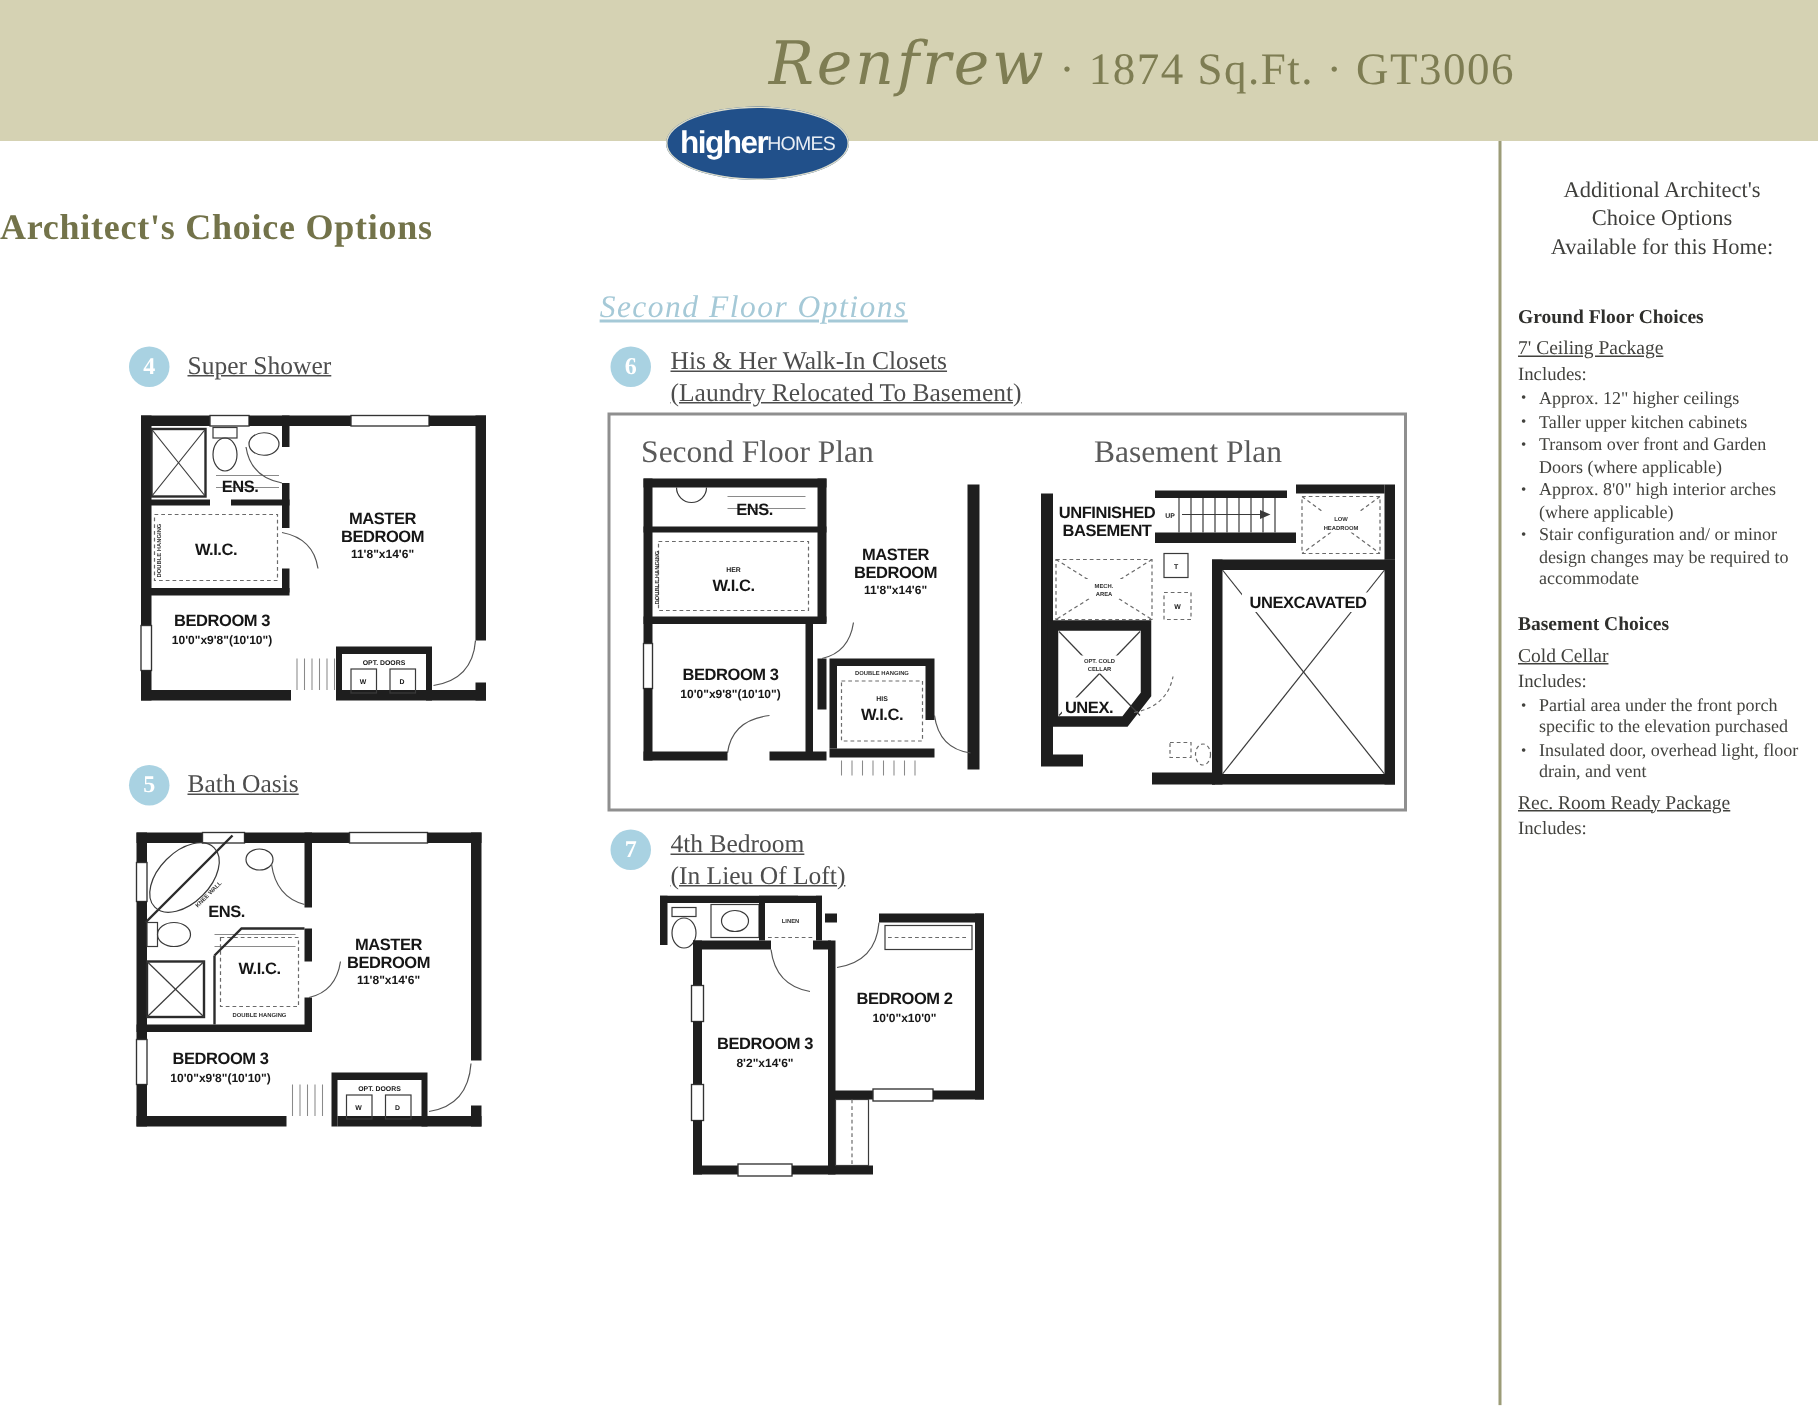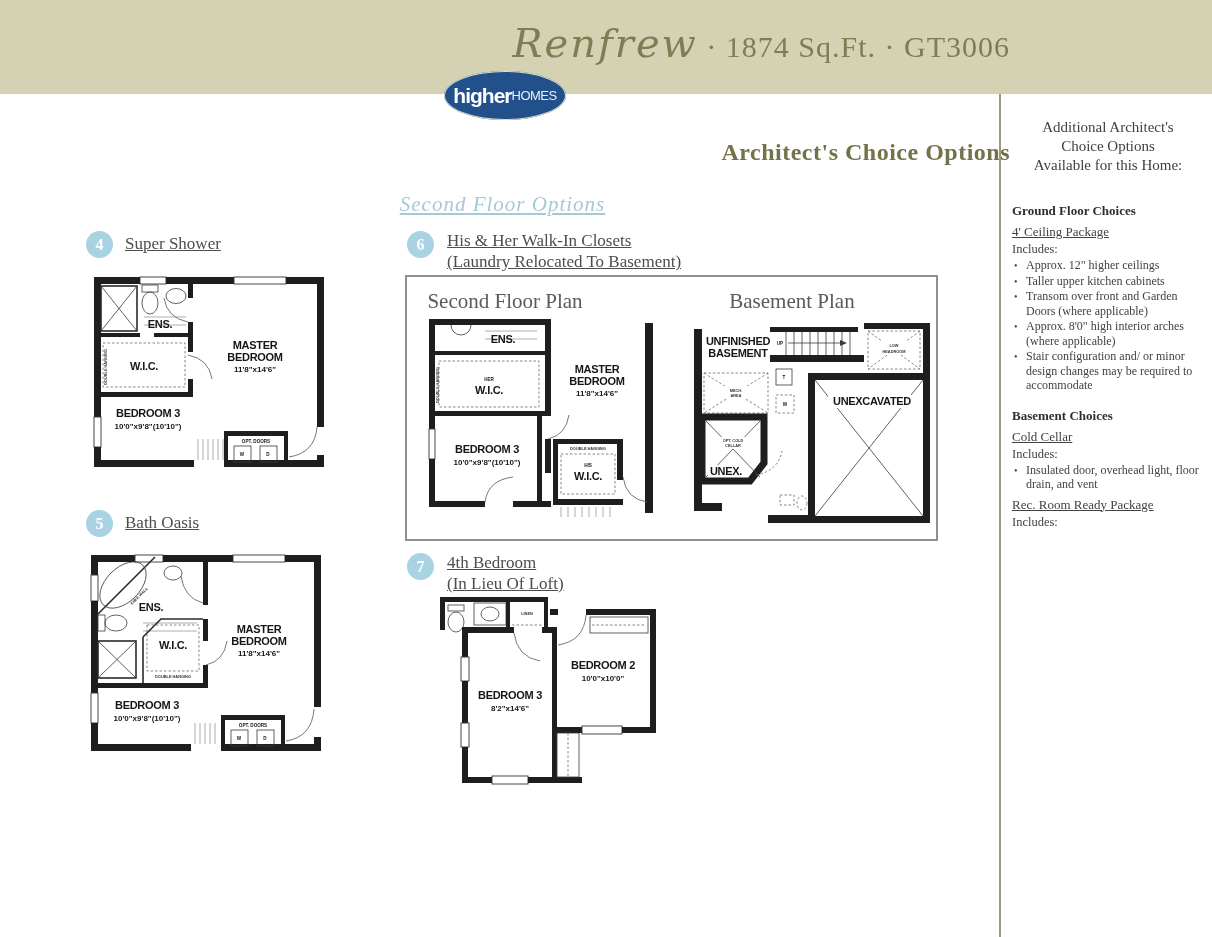--- a/index.html
+++ b/index.html
@@ -8,21 +8,21 @@
   
   .band{position:absolute;left:0;top:0;width:1212px;height:94px;background:#d5d2b3;}
   .band-title{position:absolute;left:0;top:20px;width:1010px;text-align:right;color:#7e7d53;white-space:nowrap;}
   .band-title .name{font-style:italic;font-size:40px;letter-spacing:2px;font-family:"DejaVu Serif",serif;}
   .band-title .rest{font-size:30px;letter-spacing:1px;}
   .logo{position:absolute;left:444px;top:71px;width:122px;height:49px;border-radius:50%;
         background:#21508a;display:flex;align-items:center;justify-content:center;box-shadow:0 0 0 1px #dcdccb inset;}
   .logo .b1{color:#fff;font-family:"Liberation Sans",sans-serif;font-weight:bold;font-size:21px;letter-spacing:-1px;}
   .logo .b2{color:#e9eef5;font-family:"Liberation Sans",sans-serif;font-size:13px;letter-spacing:-0.5px;}
   
-  .page-title{position:absolute;left:0;top:139px;width:1010px;text-align:right;
+  .page-title{position:absolute;left:0;top:139px;width:1010px;text-align:left;
               font-size:24px;font-weight:bold;color:#73734a;letter-spacing:0.5px;}
   .section-title{position:absolute;left:0;top:192px;width:1005px;text-align:center;
                  font-size:21px;font-style:italic;color:#a5c9d7;letter-spacing:1px;}
   .section-title span{text-decoration:underline;}
   
   .badge{position:absolute;width:27px;height:27px;border-radius:50%;background:#a9d2e2;color:#ffffff;
          font-weight:bold;font-size:16px;display:flex;align-items:center;justify-content:center;}
   .opt-label{position:absolute;font-size:17px;color:#4d4d4d;line-height:21px;}
   .opt-label span{text-decoration:underline;}
   
@@ -428,33 +428,34 @@
 
   <div class="divider"></div>
   <div class="sidebar">
     <div class="sb-title">
       <div>Additional Architect's</div>
       <div>Choice Options</div>
       <div>Available for this Home:</div>
     </div>
 
     <div class="sb-h" style="margin-top:28px;">Ground Floor Choices</div>
-    <div class="sb-pkg">4' Ceiling Package</div>
+    <div class="sb-pkg">7' Ceiling Package</div>
     <div class="sb-inc">Includes:</div>
     <ul class="sb-ul">
       <li>Approx. 12" higher ceilings</li>
       <li>Taller upper kitchen cabinets</li>
       <li>Transom over front and Garden Doors (where applicable)</li>
       <li>Approx. 8'0" high interior arches (where applicable)</li>
       <li>Stair configuration and/ or minor design changes may be required to accommodate</li>
     </ul>
 
     <div class="sb-h">Basement Choices</div>
     <div class="sb-pkg">Cold Cellar</div>
     <div class="sb-inc">Includes:</div>
     <ul class="sb-ul">
+      <li>Partial area under the front porch specific to the elevation purchased</li>
       <li>Insulated door, overhead light, floor drain, and vent</li>
     </ul>
     <div class="sb-pkg">Rec. Room Ready Package</div>
     <div class="sb-inc">Includes:</div>
   </div>
 
 </div>
 
 </body></html>

